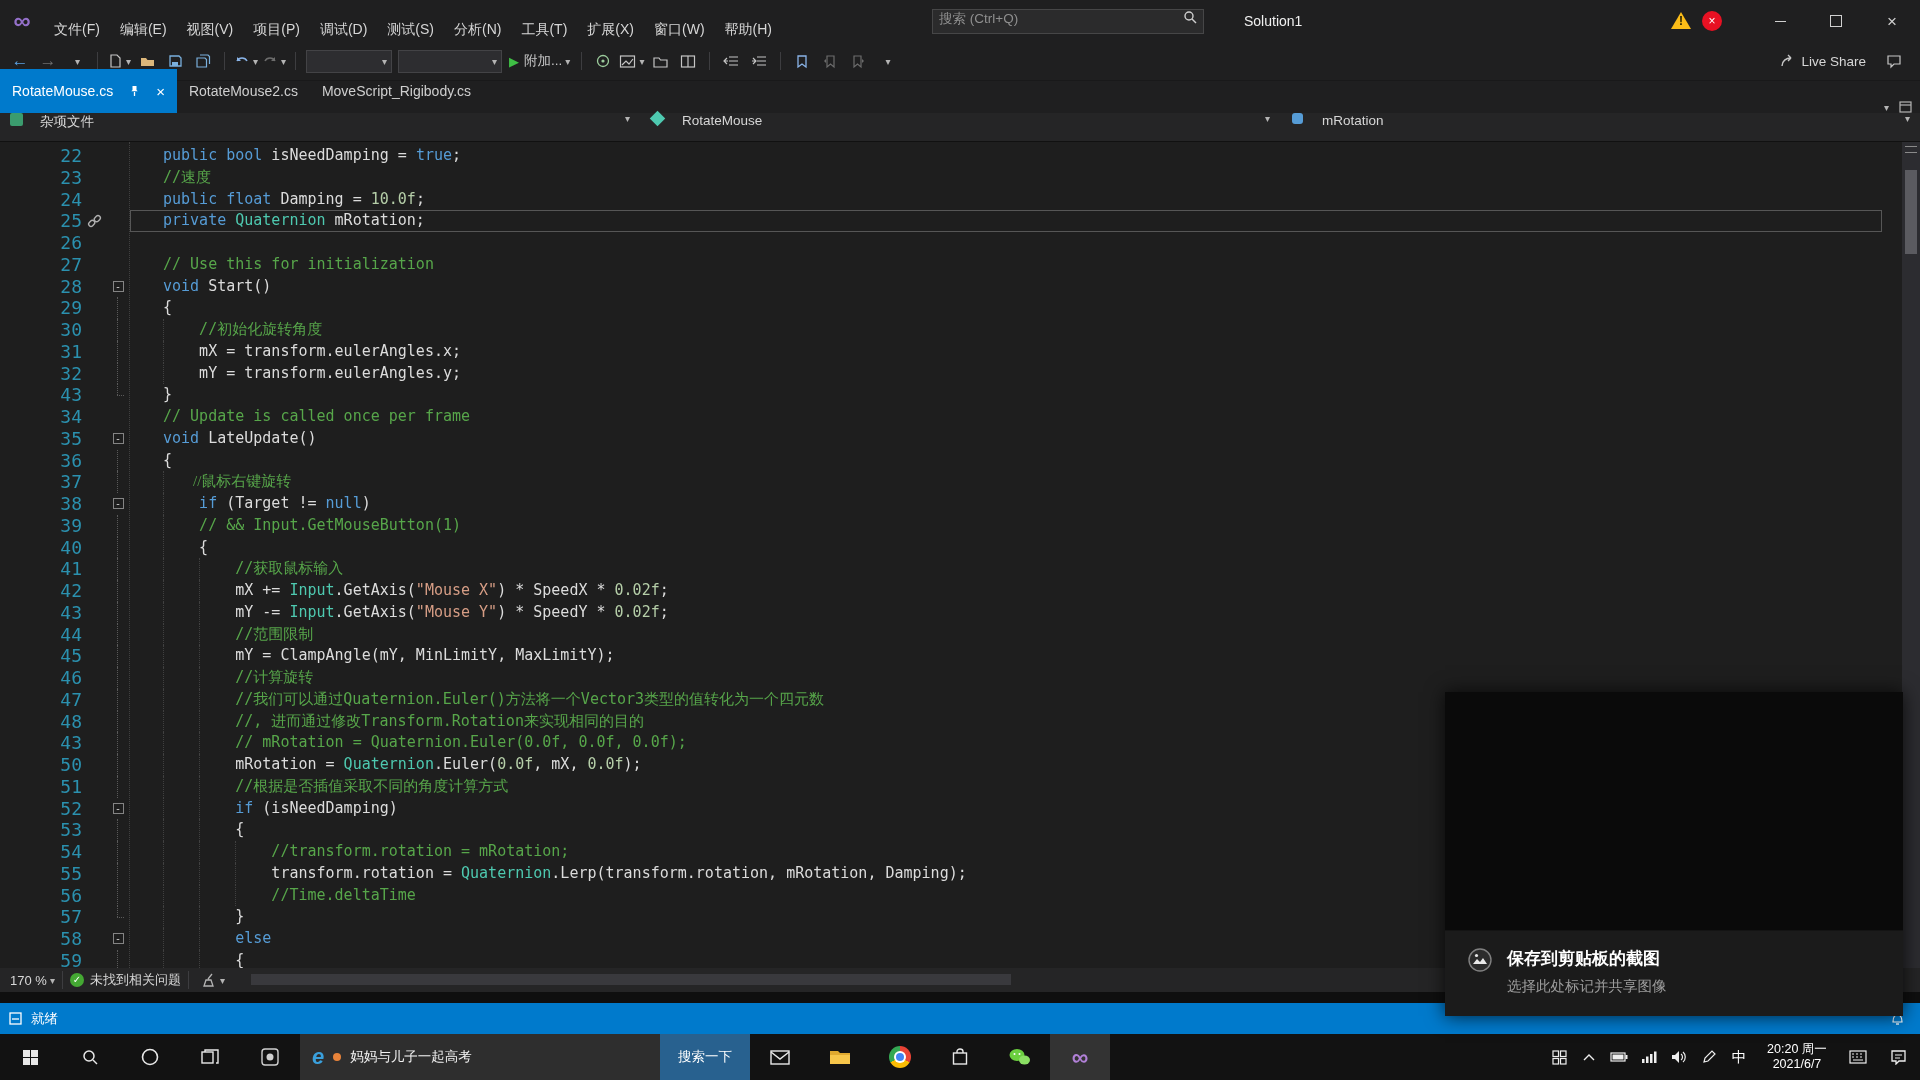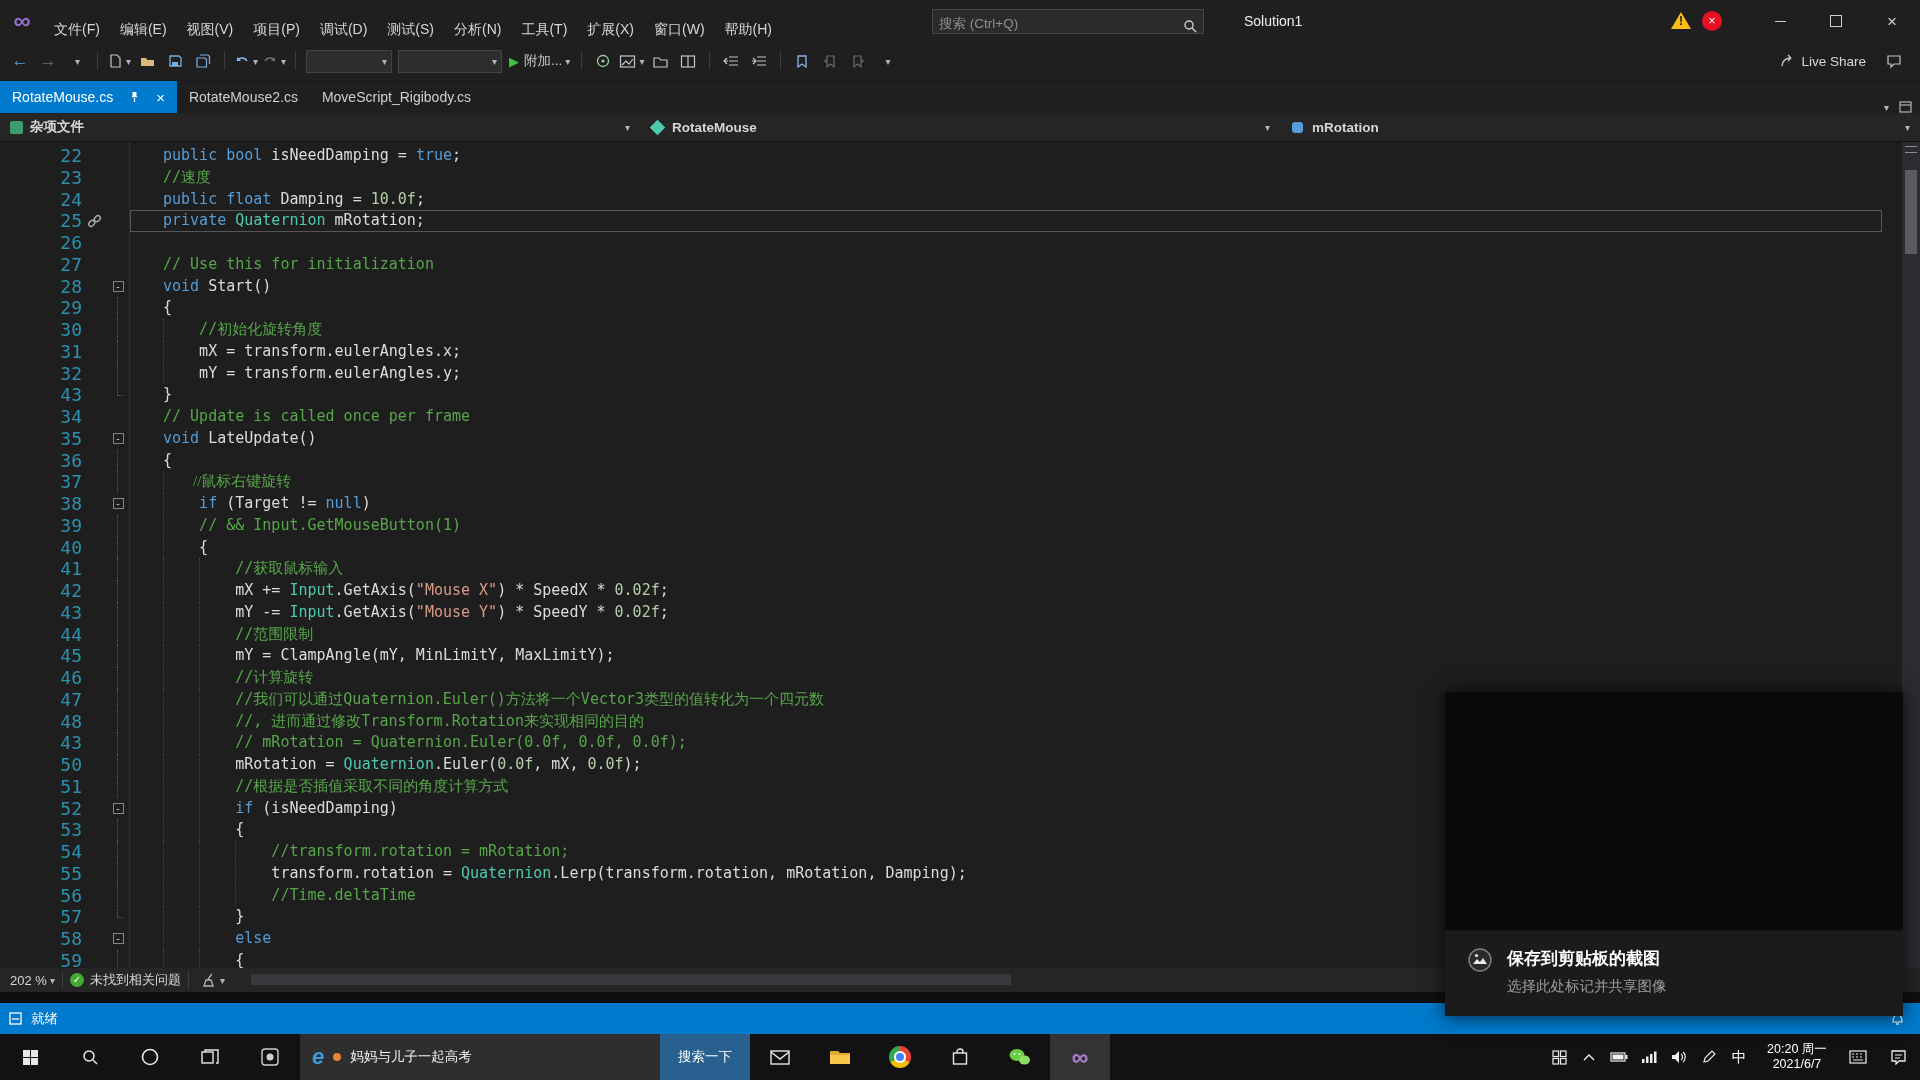--- a/index.html
+++ b/index.html
@@ -7,21 +7,21 @@
         font-family:"Liberation Sans","DejaVu Sans",sans-serif;color:#cccccc;display:flex;flex-direction:column;}
   svg{display:block}
   .caret{color:#b4b4b4;font-size:10px;margin-left:3px}
   .sep{width:1px;height:18px;background:#3d3d40;margin:0 7px}
 
   
   .titlebar{height:42px;background:#1f1f20;display:flex;align-items:center;flex:0 0 auto;}
   .vs-logo{width:44px;text-align:center;font-size:24px;font-weight:bold;color:#9470c9;line-height:42px;}
   .menus{display:flex;height:100%;}
   .menu-item{padding:8px 10px;font-size:14px;line-height:42px;color:#d6d6d6;cursor:default;}
-  .title-search{width:272px;height:25px;background:#2b2b2c;border:1px solid #464647;display:flex;align-items:flex-end;
+  .title-search{width:272px;height:25px;background:#2b2b2c;border:1px solid #464647;display:flex;align-items:flex-start;
                 margin-left:150px;padding:0 6px;box-sizing:border-box;}
   .search-ph{flex:1;color:#8f8f8f;font-size:13.5px;}
   .solution{margin-left:40px;font-size:14px;color:#f0f0f0;}
   .title-spacer{flex:1}
   .warn{position:relative;width:26px;height:22px;margin-right:8px}
   .warn .tri{position:absolute;left:3px;top:2px;width:0;height:0;border-left:10px solid transparent;border-right:10px solid transparent;border-bottom:17px solid #fbbc18;}
   .warn b{position:absolute;left:11px;top:4px;font-size:12px;color:#201c00;z-index:1}
   .errbadge{width:20px;height:20px;border-radius:50%;background:#e81123;color:#fff;font-size:12px;display:flex;align-items:center;justify-content:center;margin-right:30px;}
   .winbtn{width:56px;height:42px;display:flex;align-items:center;justify-content:center;color:#d0d0d0;}
   .winbtn .min{width:11px;border-top:1px solid #d0d0d0;}
@@ -34,28 +34,28 @@
   .tbtn.text{font-size:13.5px;padding:0 4px}
   .arrow-back{color:#5aa0e0;font-size:17px;font-weight:bold}
   .arrow-fwd{color:#6e6e6e;font-size:17px;font-weight:bold}
   .combo{width:86px;height:23px;background:#2d2d30;border:1px solid #434346;display:flex;align-items:center;justify-content:flex-end;padding:0 4px;box-sizing:border-box;margin:0 3px;}
   .play{color:#3fbf45;font-size:13px;margin-right:5px}
   .live-share{margin-left:auto;display:flex;align-items:center;gap:6px;font-size:13.5px;color:#d6d6d6;padding-right:14px;}
   .fb{margin-right:6px}
 
   
   .tabstrip{height:32px;background:#1f1f20;display:flex;align-items:flex-end;flex:0 0 auto;}
-  .tab{height:32px;display:flex;align-items:center;padding:0 12px;font-size:14px;color:#cfcfcf;gap:16px;}
+  .tab{height:44px;display:flex;align-items:center;padding:0 12px;font-size:14px;color:#cfcfcf;gap:16px;}
   .tab.active{background:#007acc;color:#ffffff;}
   .tab-close{font-size:15px;line-height:15px;}
   .tabs-right{margin-left:auto;display:flex;align-items:center;gap:10px;padding-right:8px;color:#b4b4b4;}
 
   
   .navbar{height:28px;background:#252526;display:flex;align-items:center;flex:0 0 auto;border-bottom:1px solid #111;}
-  .nav-combo{flex:1;height:100%;display:flex;align-items:center;padding:0 10px;gap:7px;font-size:13.5px;color:#d6d6d6;box-sizing:border-box;font-weight:bold;}
+  .nav-combo{flex:1;height:100%;display:flex;padding:0 10px;gap:17px;font-size:13.5px;color:#d6d6d6;box-sizing:border-box;}
   .nav-combo .caret{margin-left:auto}
   .ic-proj{width:13px;height:13px;background:#3b9c6e;border-radius:2px}
   .ic-class{width:11px;height:11px;background:#4ec9b0;transform:rotate(45deg);margin:0 2px}
   .ic-field{width:11px;height:11px;background:#569cd6;border-radius:3px;margin:0 2px}
 
   
   .editor{flex:1;position:relative;background:#1e1e1e;font-family:"DejaVu Sans Mono","Liberation Mono",monospace;font-size:15px;}
   .lines{position:absolute;top:0;left:0;right:18px;bottom:0;padding-top:3px;overflow:hidden;}
   .code-line{position:relative;display:flex;height:21.75px;}
   .glyph{width:46px;flex:0 0 auto;}
@@ -734,21 +734,21 @@
       </div>
     <div class="global-guide"></div>
     <div class="vscroll">
       <div class="gripper"></div>
       <div class="vthumb"></div>
     </div>
   </div>
 
   <div class="minibar">
     <div class="zoom">
-      <span>202 %</span>
+      <span>170 %</span>
       <span class="caret">▾</span>
     </div>
     <div class="sep"></div>
     <div class="health">
       <span class="okcirc">✓</span>
       <span>未找到相关问题</span>
     </div>
     <div class="sep"></div>
     <div class="cleanup">
       <svg width="15" height="14" viewBox="0 0 15 14">

